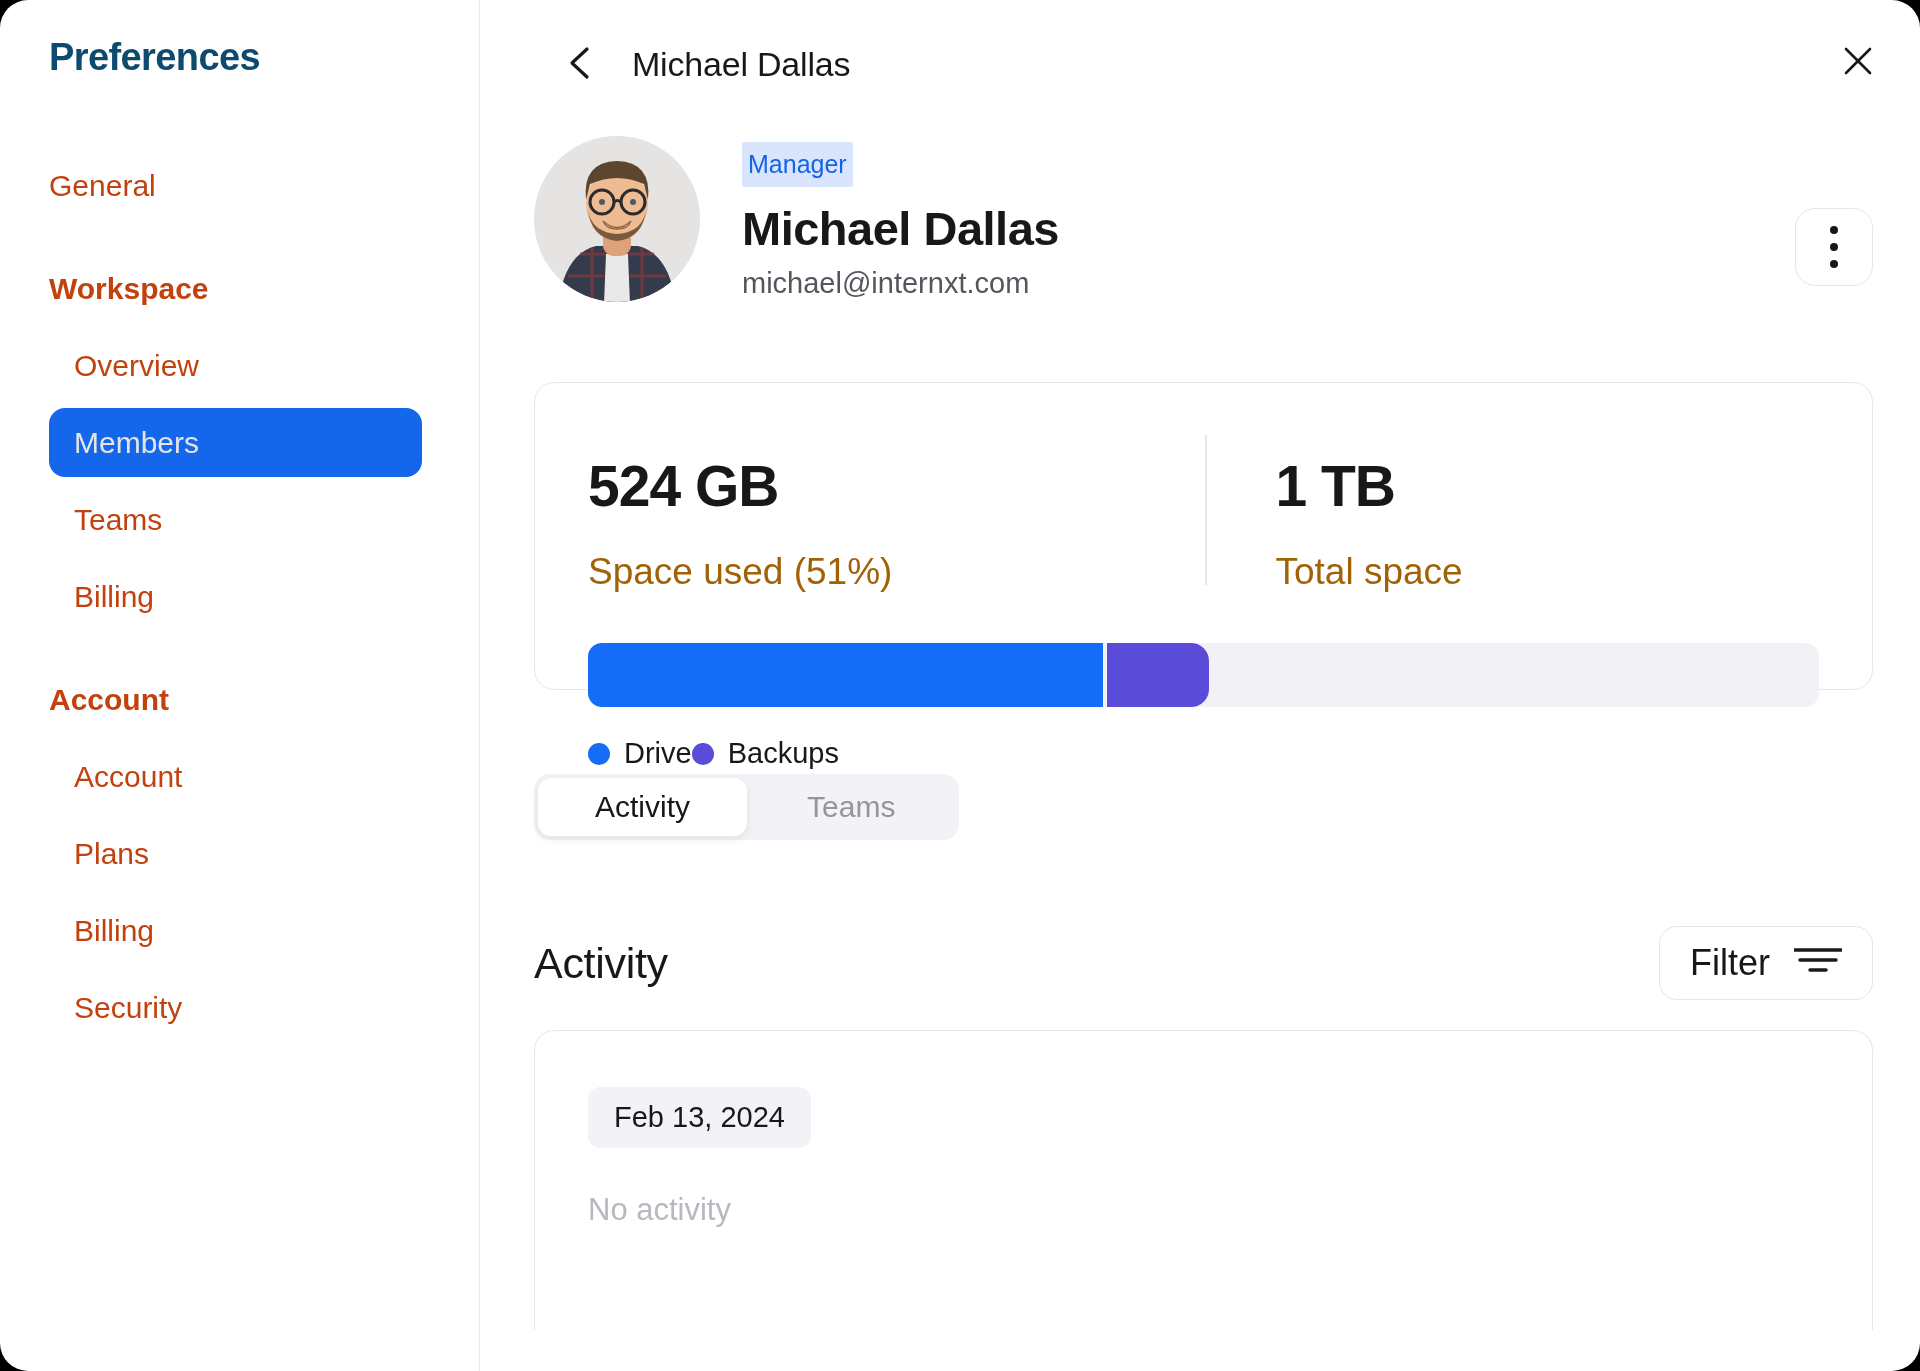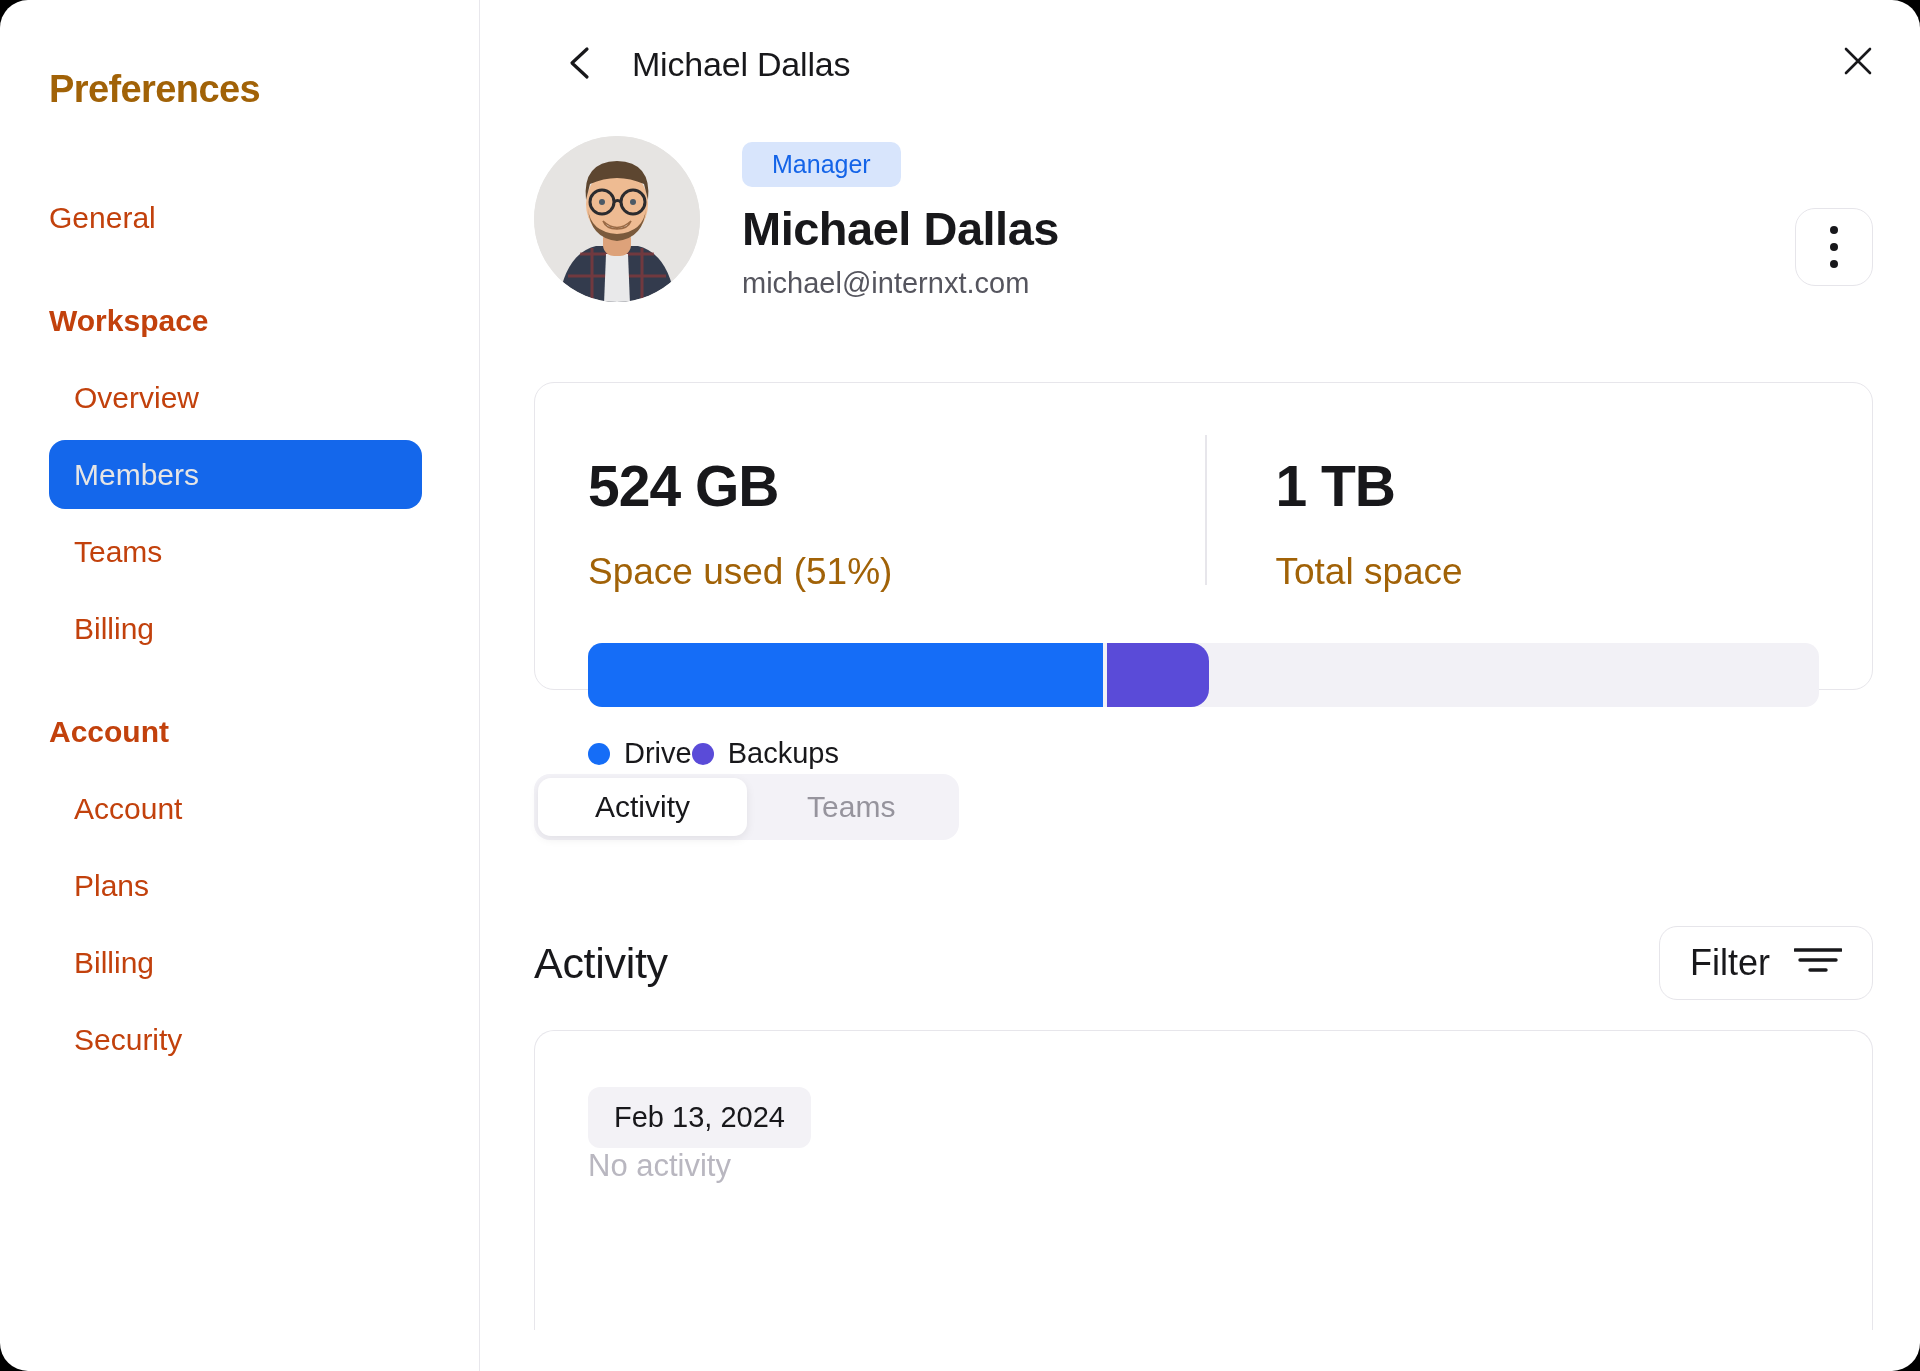--- a/index.html
+++ b/index.html
@@ -18,21 +18,21 @@
     overflow: hidden;
     display: flex;
   }
   
   .sidebar {
     width: 480px; flex: none;
     border-right: 1px solid #e8e7ec;
     padding: 36px 20px 0 49px;
   }
   .sidebar-title {
-    font-size: 38px; font-weight: 700; letter-spacing: -0.6px; color: #a16207; margin-top: 32px;
+    font-size: 38px; font-weight: 700; letter-spacing: -0.6px; color: #0c4a6e;
   }
   .nav { margin-top: 72px; display: flex; flex-direction: column; gap: 8px; }
   .nav-row {
     height: 69px; display: flex; align-items: center;
     font-size: 30px; color: #c2410c; border-radius: 16px;
     cursor: pointer;
   }
   .nav-row.indent { padding-left: 25px; }
   .nav-row.section { font-weight: 700; margin-top: 26px; cursor: default; }
   .nav-row.active {
@@ -59,21 +59,21 @@
   .avatar {
     width: 166px; height: 166px; border-radius: 50%;
     overflow: hidden; flex: none; background: #e6e4e2;
   }
   .profile-info { margin-left: 42px; padding-top: 6px; }
   .role-badge {
     display: inline-block;
     background: var(--badge-bg, #d8e5fc);
     color: var(--badge-text, #1464e8);
     font-size: 25px; font-weight: 500;
-    padding: 8px 30px; border-radius: 10px;
+    padding: 8px 6px; border-radius: 2px;
   }
   .profile-name { font-size: 47px; font-weight: 600; letter-spacing: -0.5px; margin-top: 14px; }
   .profile-email { font-size: 29px; color: #55555e; margin-top: 11px; }
   .kebab-btn {
     margin-left: auto; margin-top: 72px;
     width: 78px; height: 78px; border-radius: 20px;
     border: 1.5px solid #e6e5ea; background: #fff;
     display: flex; flex-direction: column; align-items: center; justify-content: center;
     gap: 9px; cursor: pointer;
   }
@@ -130,21 +130,21 @@
   }
   .activity-card {
     margin-top: 30px; height: 300px;
     border: 1.5px solid #e7e6eb; border-radius: 20px 20px 0 0; border-bottom: none;
     padding: 56px 53px;
   }
   .date-badge {
     display: inline-block; background: #f3f2f6; border-radius: 12px;
     padding: 14px 26px; font-size: 29px; font-weight: 500; color: #18181b;
   }
-  .empty-text { font-size: 31px; color: #b9b7c0; }
+  .empty-text { margin-top: 44px; font-size: 31px; color: #b9b7c0; }
 </style>
 </head>
 <body>
 
 <div class="window">
 
   <aside class="sidebar">
     <div class="sidebar-title">Preferences</div>
     <nav class="nav">
       <div class="nav-row">General</div>

